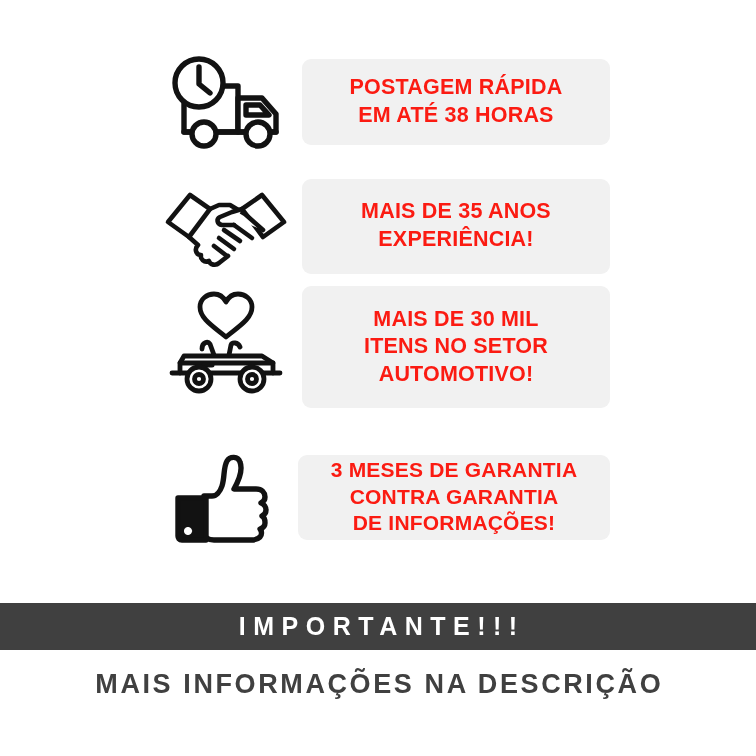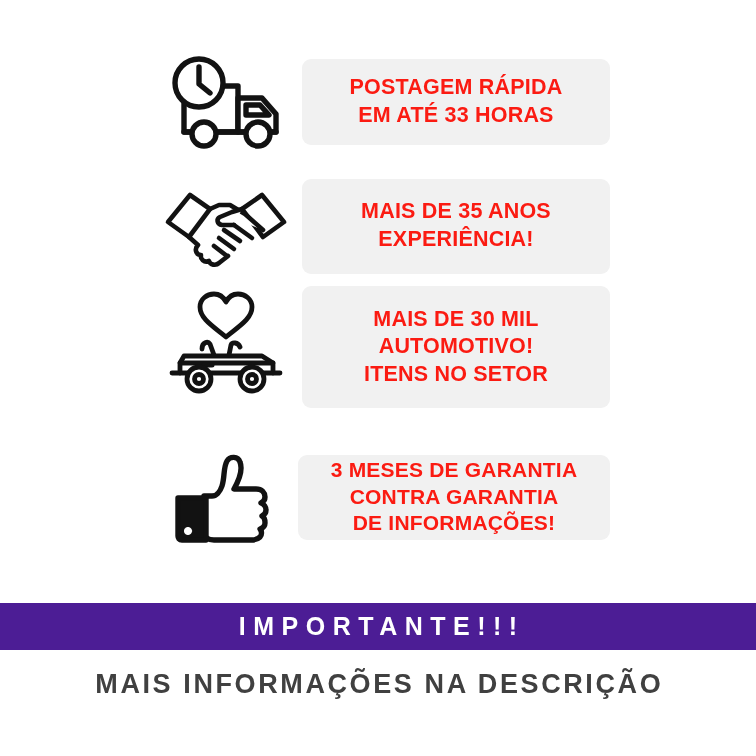--- a/index.html
+++ b/index.html
@@ -85,21 +85,21 @@
     width: 756px;
     height: 160px;
   }
 
   .important-bar {
     position: absolute;
     left: 0;
     top: 7px;
     width: 756px;
     height: 47px;
-    background: #4c1d95;
+    background: #404040;
     display: flex;
     align-items: center;
     justify-content: center;
     box-sizing: border-box;
   }
   .important-bar .txt {
     color: #ffffff;
     font-weight: bold;
     font-size: 25px;
     letter-spacing: 7.5px;
@@ -148,21 +148,21 @@
           <circle cx="42" cy="84" r="12" fill="#ffffff"></circle>
           <circle cx="96" cy="84" r="12" fill="#ffffff"></circle>
 
           <circle cx="37" cy="33" r="24" fill="#ffffff"></circle>
 
           <path d="M37 17 V34 L48 43"></path>
         </svg>
       </div>
       <div class="benefit-card">
         <span class="line">POSTAGEM RÁPIDA</span>
-        <span class="line">EM ATÉ 33 HORAS</span>
+        <span class="line">EM ATÉ 38 HORAS</span>
       </div>
     </div>
 
     <div class="benefit-row" data-row="1">
       <div class="benefit-icon">
         <svg width="128" height="96" viewBox="0 0 128 96" fill="none" stroke="currentColor" stroke-width="4.6" stroke-linecap="round" stroke-linejoin="round">
 
           <path d="M6 44 L28 17 L48 31 L27 59 Z" fill="#ffffff"></path>
 
           <path d="M122 44 L100 17 L80 31 L101 59 Z" fill="#ffffff"></path>
@@ -201,22 +201,22 @@
           <path d="M42 74 H50" stroke-width="5"></path>
 
           <circle cx="37" cy="88" r="12" fill="#ffffff"></circle>
           <circle cx="37" cy="88" r="4.5" fill="#ffffff"></circle>
           <circle cx="90" cy="88" r="12" fill="#ffffff"></circle>
           <circle cx="90" cy="88" r="4.5" fill="#ffffff"></circle>
         </svg>
       </div>
       <div class="benefit-card">
         <span class="line">MAIS DE 30 MIL</span>
+        <span class="line">ITENS NO SETOR</span>
         <span class="line">AUTOMOTIVO!</span>
-        <span class="line">ITENS NO SETOR</span>
       </div>
     </div>
 
     <div class="benefit-row" data-row="3">
       <div class="benefit-icon">
         <svg width="120" height="106" viewBox="0 0 120 106" fill="none" stroke="currentColor" stroke-width="5.4" stroke-linecap="round" stroke-linejoin="round">
 
           <path d="M38 52 L46 52 C50 52 54 48 56 42 C59 33 57 24 61 17 C64 12 72 12 74 18 C77 26 72 38 68 45 L90 45 C96 45 99 49 99 53 C99 56 97 58 95 59 C98 60 100 63 100 66 C100 69 98 71 96 72 C98 73 99 76 99 79 C99 82 97 84 94 85 C96 87 96 91 94 93 C92 95 89 96 85 96 L48 96 C42 96 38 93 38 88 Z" fill="#ffffff"></path>
 
           <path d="M12 54 H40 V96 H16 C13 96 12 94 12 92 Z" fill="#121212" stroke="#121212"></path>

